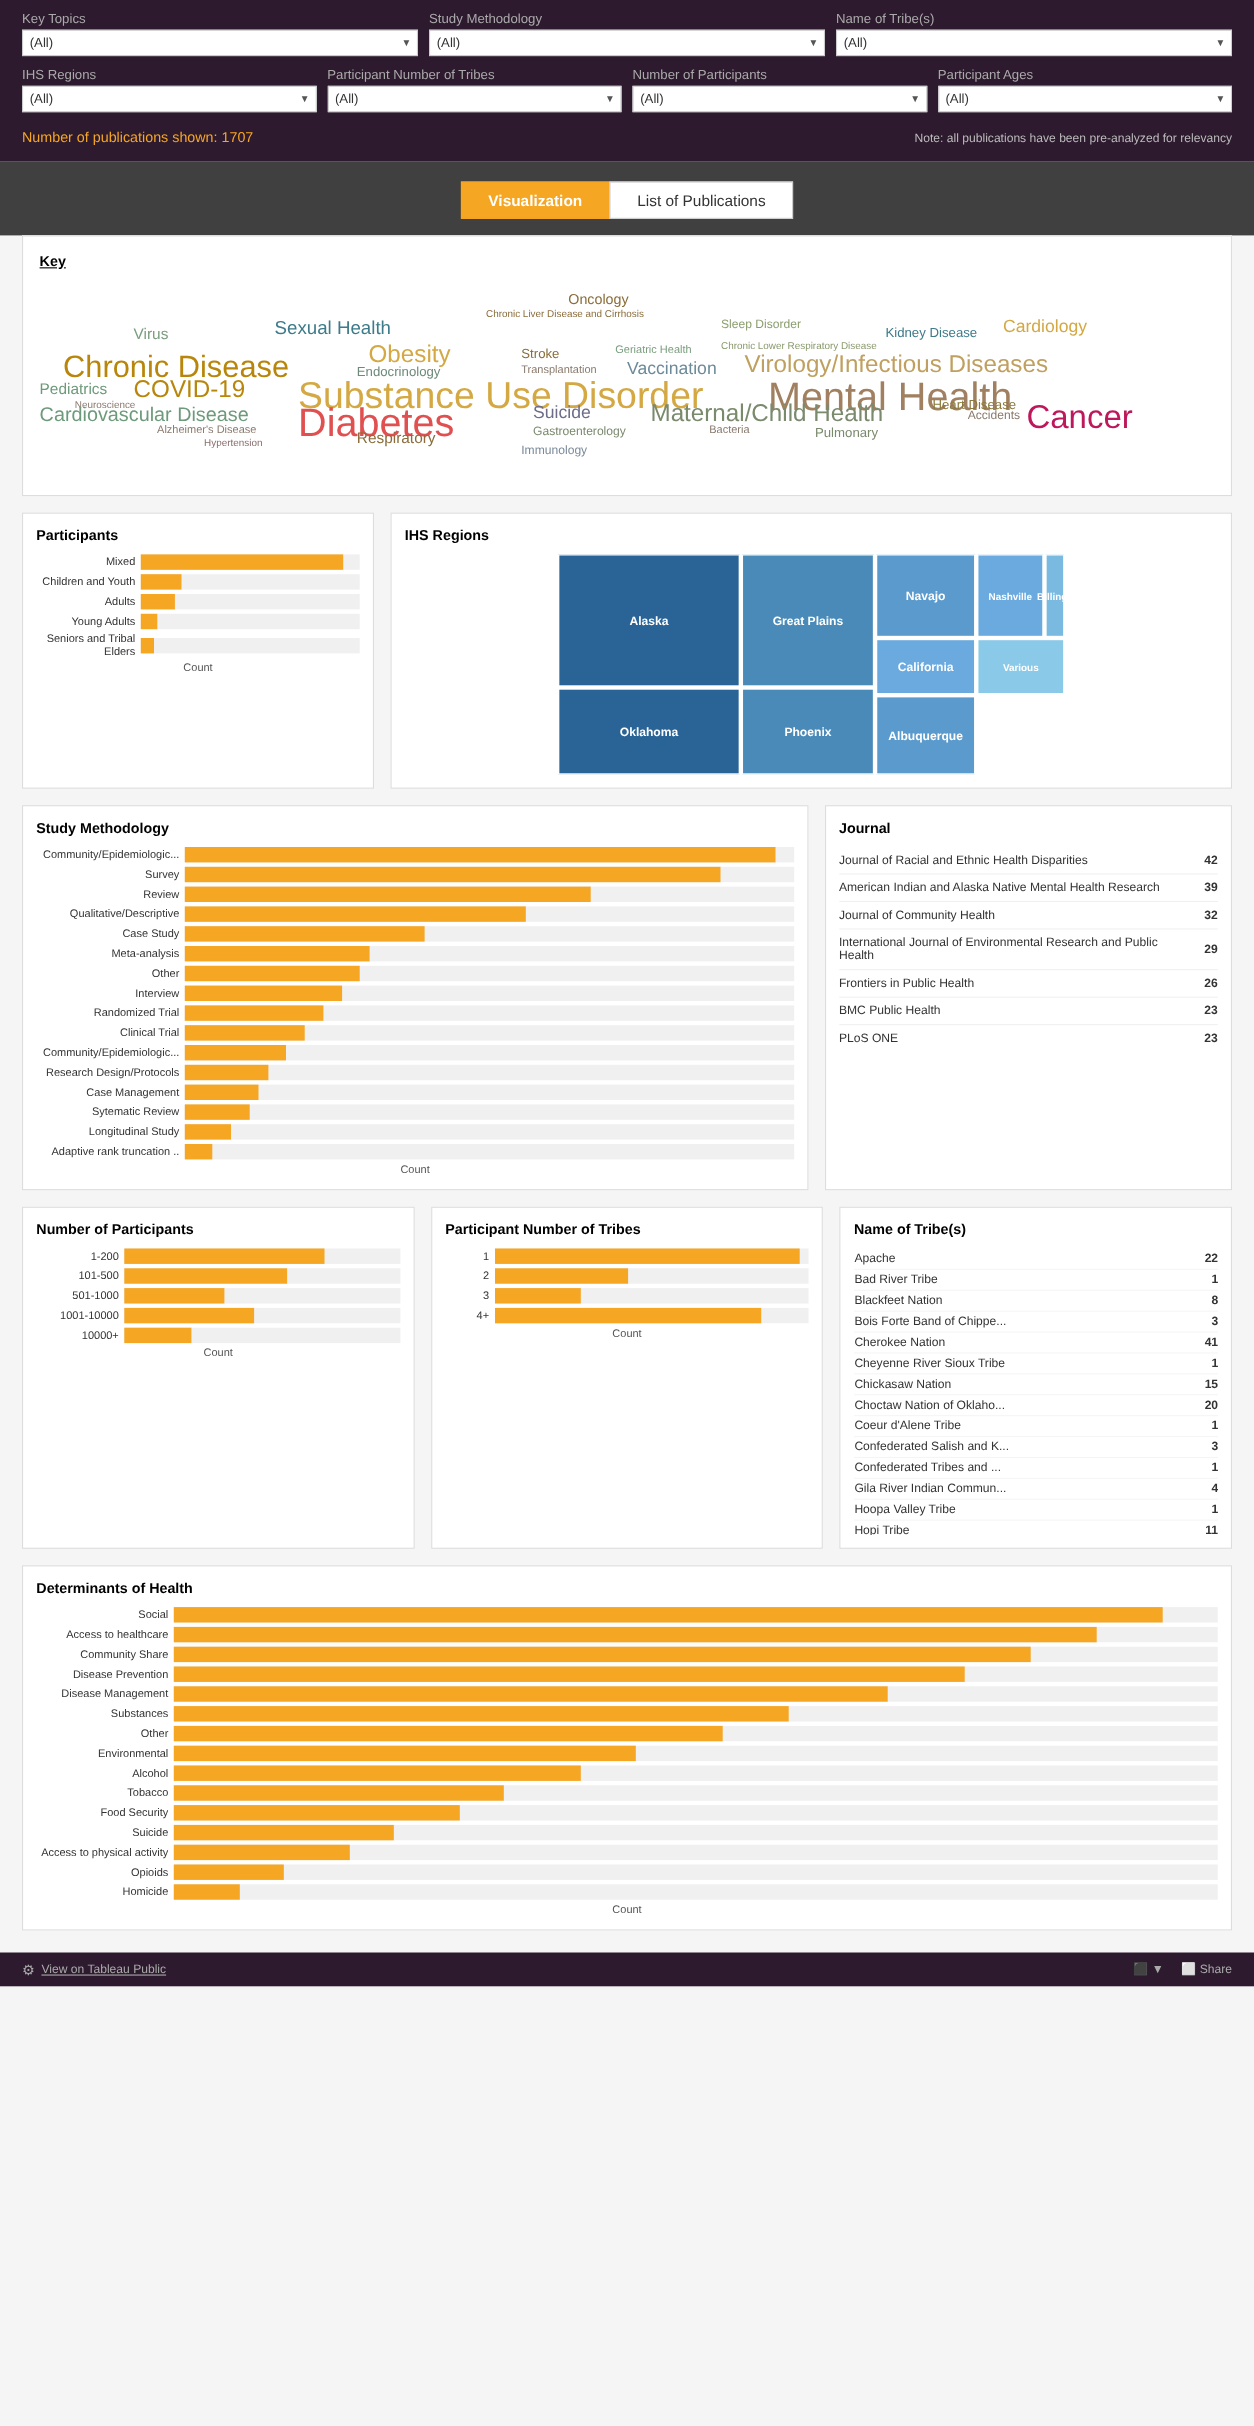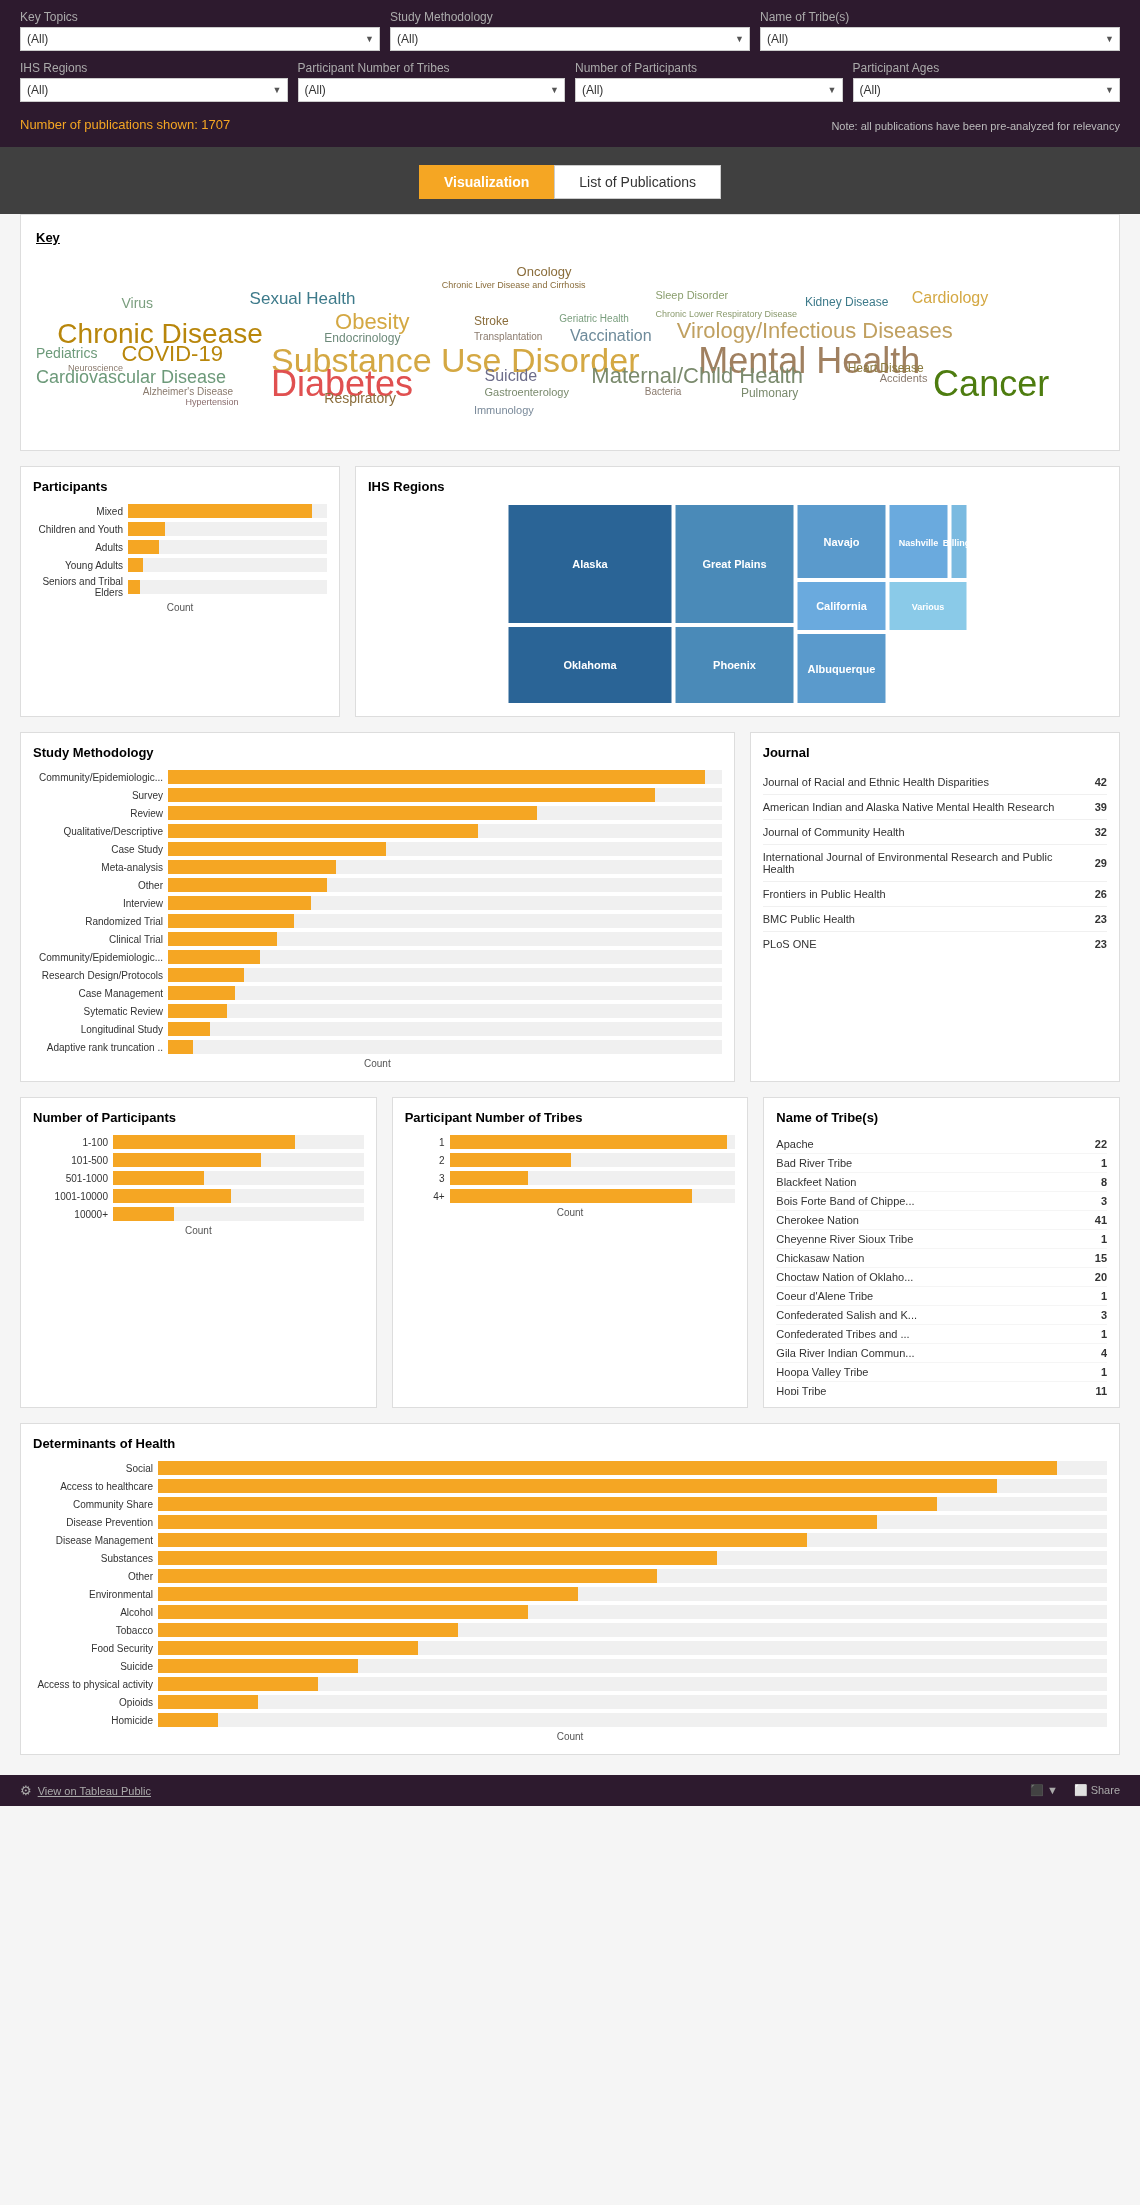--- a/index.html
+++ b/index.html
@@ -321,21 +321,21 @@
         <span class="wc-word" style="color: rgb(184, 134, 11); font-size: 22px; left: 8%; top: 48%;">COVID-19</span>
         <span class="wc-word" style="color: rgb(212, 168, 67); font-size: 34px; left: 22%; top: 48%;">Substance Use Disorder</span>
         <span class="wc-word" style="color: rgb(160, 128, 96); font-size: 36px; left: 62%; top: 47%;">Mental Health</span>
         <span class="wc-word" style="color: rgb(138, 122, 109); font-size: 9px; left: 3%; top: 60%;">Neuroscience</span>
         <span class="wc-word" style="color: rgb(109, 154, 122); font-size: 18px; left: 0%; top: 62%;">Cardiovascular Disease</span>
         <span class="wc-word" style="color: rgb(224, 80, 80); font-size: 36px; left: 22%; top: 60%;">Diabetes</span>
         <span class="wc-word" style="color: rgb(109, 109, 138); font-size: 16px; left: 42%; top: 62%;">Suicide</span>
         <span class="wc-word" style="color: rgb(122, 138, 109); font-size: 22px; left: 52%; top: 60%;">Maternal/Child Health</span>
         <span class="wc-word" style="color: rgb(138, 122, 61); font-size: 12px; left: 76%; top: 59%;">Heart Disease</span>
         <span class="wc-word" style="color: rgb(138, 122, 109); font-size: 11px; left: 79%; top: 65%;">Accidents</span>
-        <span class="wc-word" style="color: #4d7c0f; font-size: 36px; left: 84%; top: 60%;">Cancer</span>
+        <span class="wc-word" style="color: #be185d; font-size: 30px; left: 84%; top: 60%;">Cancer</span>
         <span class="wc-word" style="color: rgb(138, 122, 109); font-size: 10px; left: 10%; top: 73%;">Alzheimer's Disease</span>
         <span class="wc-word" style="color: rgb(138, 109, 109); font-size: 9px; left: 14%; top: 79%;">Hypertension</span>
         <span class="wc-word" style="color: rgb(138, 109, 59); font-size: 14px; left: 27%; top: 75%;">Respiratory</span>
         <span class="wc-word" style="color: rgb(122, 138, 109); font-size: 11px; left: 42%; top: 73%;">Gastroenterology</span>
         <span class="wc-word" style="color: rgb(138, 122, 109); font-size: 10px; left: 57%; top: 73%;">Bacteria</span>
         <span class="wc-word" style="color: rgb(122, 138, 109); font-size: 12px; left: 66%; top: 73%;">Pulmonary</span>
         <span class="wc-word" style="color: rgb(122, 138, 154); font-size: 11px; left: 41%; top: 83%;">Immunology</span>
       </div>
   </div>
 
@@ -542,21 +542,21 @@
           </div>
         </div>
     </div>
   </div>
 
   <div class="three-col-row">
     <div class="chart-card">
       <div class="chart-title">Number of Participants</div>
       <div class="bar-chart" id="num-participants-chart">
           <div class="bar-row">
-            <div class="bar-label" style="width: 75px;">1-100</div>
+            <div class="bar-label" style="width: 75px;">1-200</div>
             <div class="bar-container">
               <div class="bar-fill" style="width: 72.7273%;"></div>
             </div>
           </div>
           <div class="bar-row">
             <div class="bar-label" style="width: 75px;">101-500</div>
             <div class="bar-container">
               <div class="bar-fill" style="width: 59.0909%;"></div>
             </div>
           </div>

